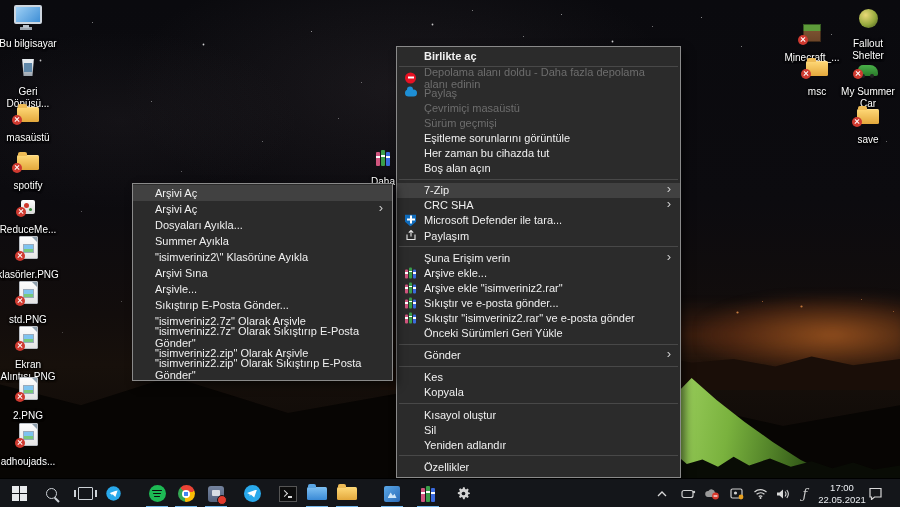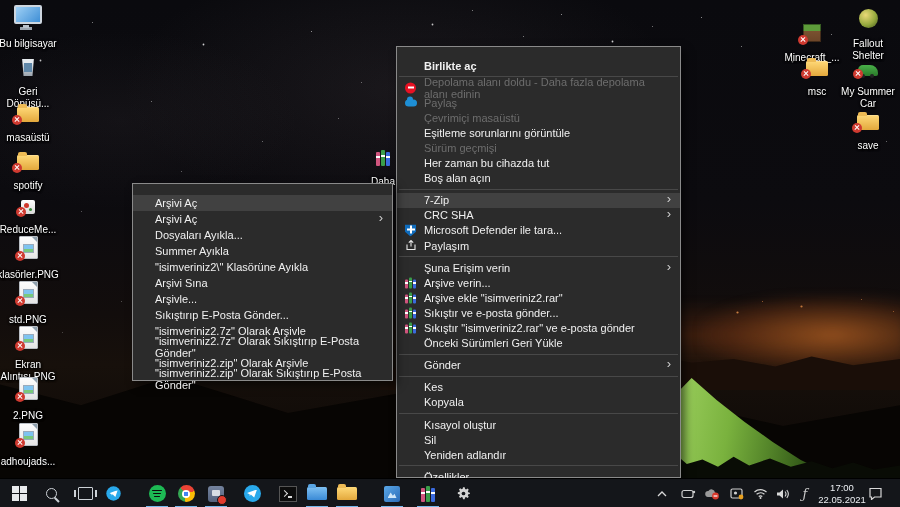--- a/index.html
+++ b/index.html
@@ -81,21 +81,21 @@
   .rm::before{content:'';position:absolute;left:3px;top:3px;width:5px;height:5px;border-radius:50%;background:#d0382c;
     box-shadow:4px 4px 0 -1px #3a8a3a;}
   .rarbooks{display:flex;gap:1px;align-items:flex-end;}
   .rarbooks i{display:block;width:4px;height:14px;border-radius:1px;}
   .rarbooks i:nth-child(1){background:linear-gradient(#d0557e 30%,#fff 30% 45%,#d0557e 45%);}
   .rarbooks i:nth-child(2){background:linear-gradient(#3a9e4a 30%,#fff 30% 45%,#3a9e4a 45%);height:16px;}
   .rarbooks i:nth-child(3){background:linear-gradient(#3a6ade 30%,#fff 30% 45%,#3a6ade 45%);}
 
   
   .menu{position:absolute;background:#2b2b2b;border:1px solid #8a8a8a;z-index:20;
-    box-shadow:4px 4px 8px rgba(0,0,0,.55);padding:11px 0;box-sizing:border-box;}
+    box-shadow:4px 4px 8px rgba(0,0,0,.55);padding:1px 0;box-sizing:border-box;}
   #main-menu{left:396px;top:46px;width:285px;height:432px;}
   #sub-menu{left:132px;top:183px;width:261px;height:198px;z-index:25;}
   .mi{position:relative;height:15.1px;display:flex;align-items:center;color:#f0f0f0;
     font-size:11px;padding:0 10px 0 27px;}
   #sub-menu .mi{height:16px;padding-left:22px;}
   .mi.hdr{font-weight:bold;}
   .mi.dis{color:#6d6d6d;}
   .mi.hl{background:#414141;}
   .msep{height:1px;background:#484848;margin:3px 2px;}
   .marrow{position:absolute;right:9px;top:50%;transform:translateY(-58%);
@@ -280,21 +280,21 @@
     <span class="lbl">msc</span>
   </div>
   <div class="di" style="left:837px;top:50px">
     <span class="ig">
         <span class="car">
           <span class="badge"></span>
         </span>
       </span>
     <span class="lbl">My Summer Car</span>
   </div>
-  <div class="di" style="left:837px;top:104px">
+  <div class="di" style="left:837px;top:98px">
     <span class="ig">
         <span class="folder">
           <span class="badge"></span>
         </span>
       </span>
     <span class="lbl">save</span>
   </div>
 
   <div class="di" id="watch-file" style="left:352px;top:140px">
     <span class="ig">
@@ -320,25 +320,25 @@
       </div>
     <div class="mi dis">
       <span class="micon">
           <span class="ic-cloud"></span>
         </span>
       <span>Paylaş</span>
       </div>
     <div class="mi dis">
       <span>Çevrimiçi masaüstü</span>
       </div>
-    <div class="mi">
-      <span>Eşitleme sorunlarını görüntüle</span>
-      </div>
     <div class="mi dis">
       <span>Sürüm geçmişi</span>
+      </div>
+    <div class="mi">
+      <span>Eşitleme sorunlarını görüntüle</span>
       </div>
     <div class="mi">
       <span>Her zaman bu cihazda tut</span>
       </div>
     <div class="mi">
       <span>Boş alan açın</span>
       </div>
     <div class="msep"></div>
     <div class="mi hl">
       <span>7-Zip</span>
@@ -368,21 +368,21 @@
       <span class="marrow">›</span>
       </div>
     <div class="mi">
       <span class="micon">
           <span class="rarbooks">
             <i></i>
             <i></i>
             <i></i>
           </span>
         </span>
-      <span>Arşive verin...</span>
+      <span>Arşive ekle...</span>
       </div>
     <div class="mi">
       <span class="micon">
           <span class="rarbooks">
             <i></i>
             <i></i>
             <i></i>
           </span>
         </span>
       <span>Arşive ekle "isimveriniz2.rar"</span>

